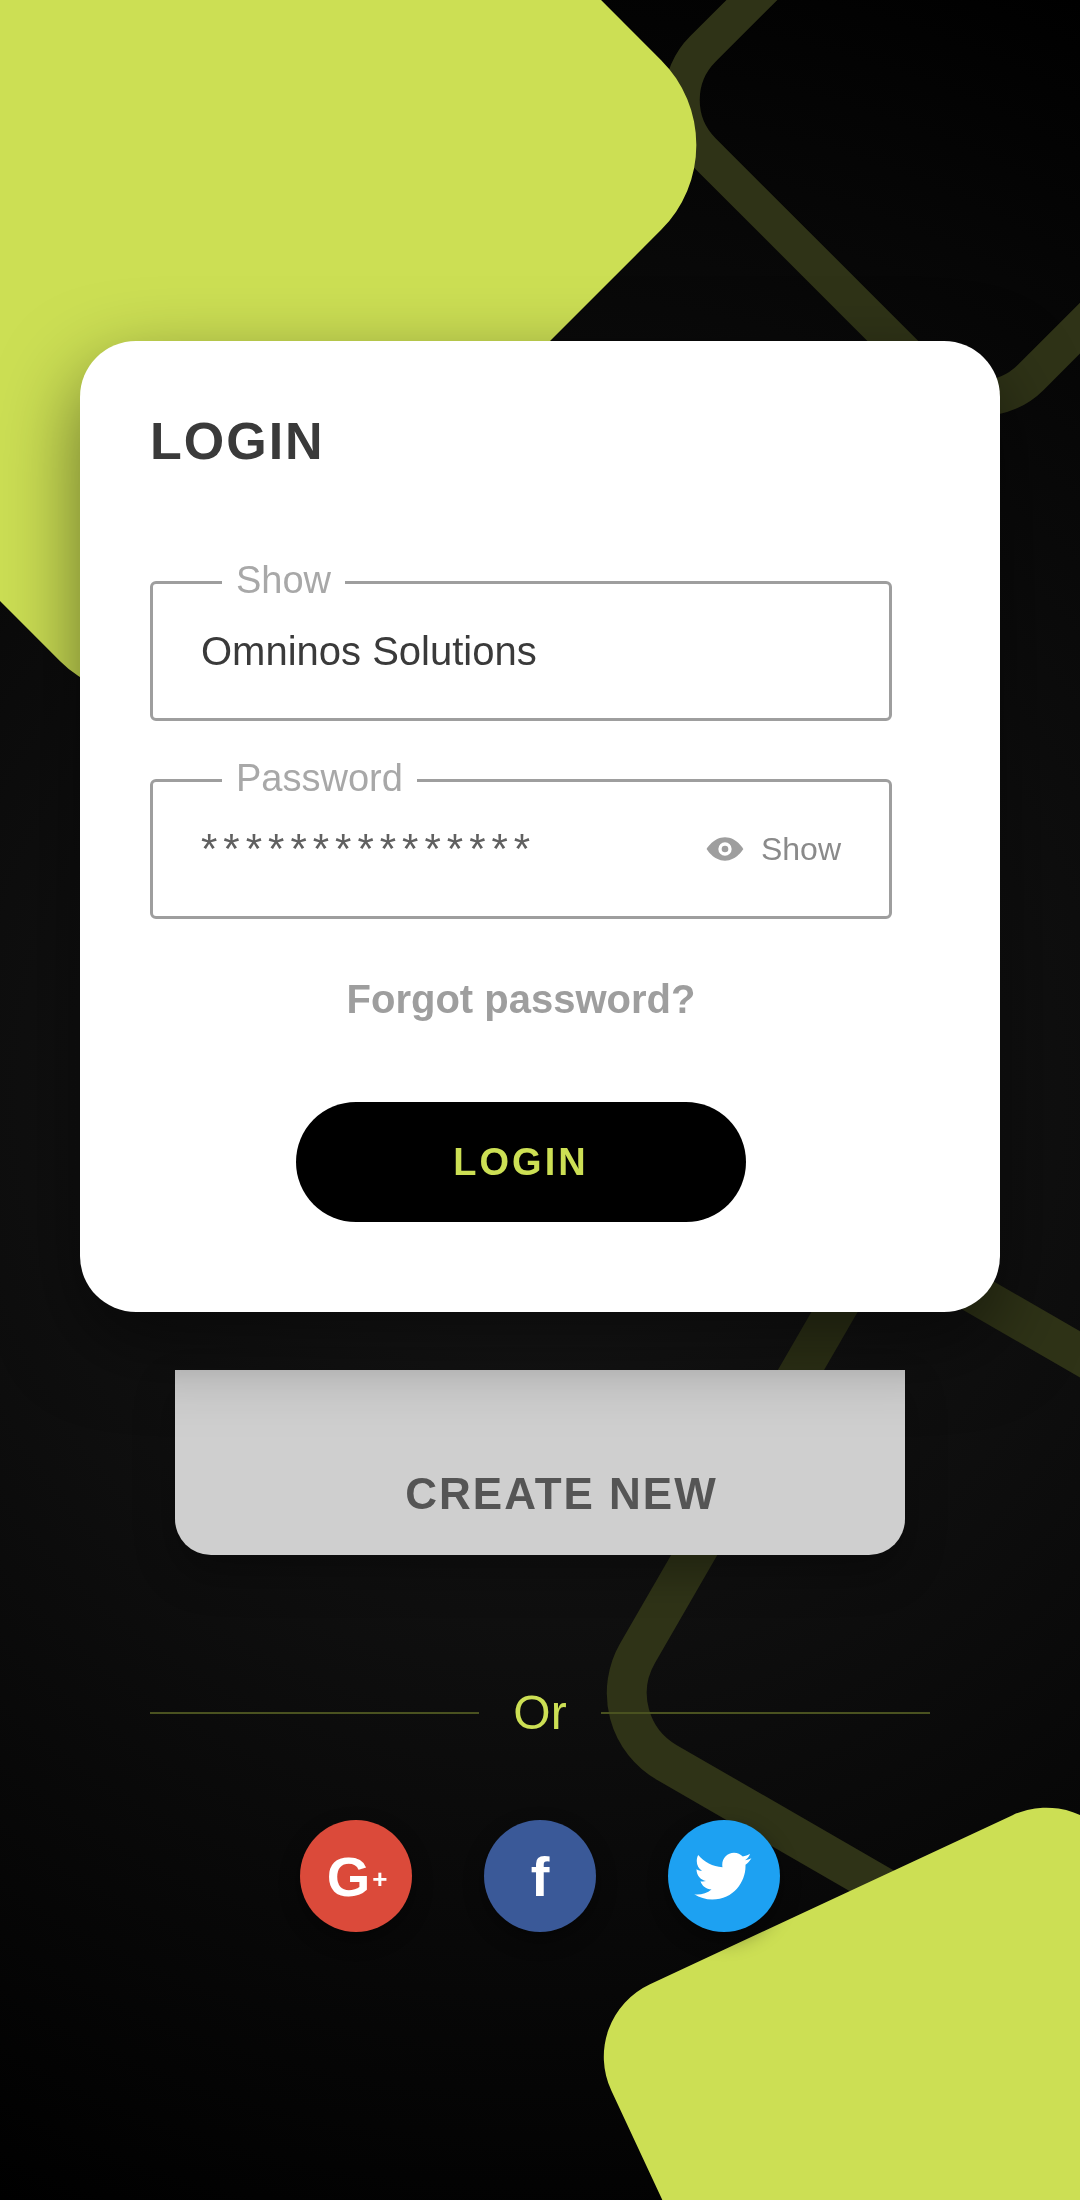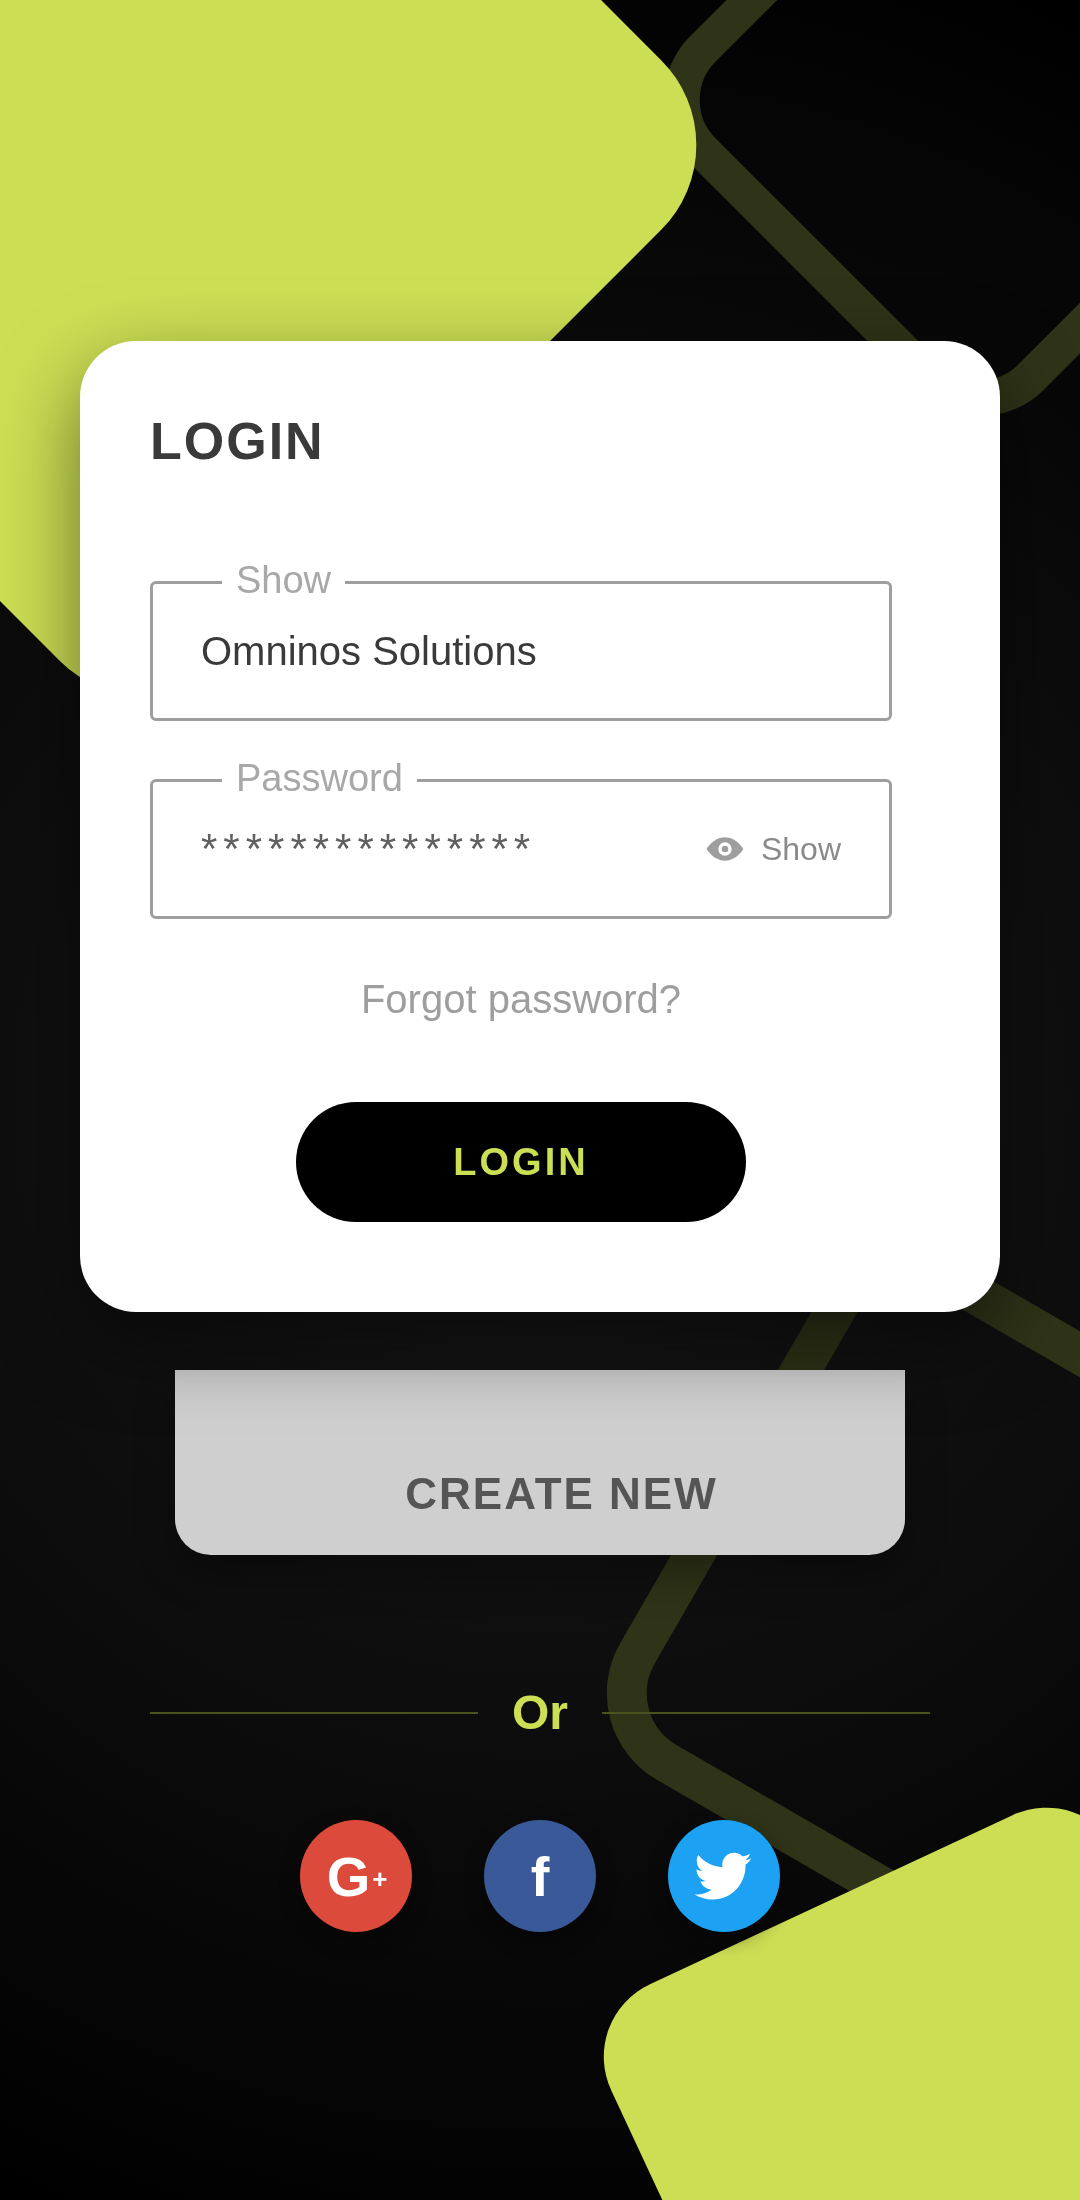--- a/index.html
+++ b/index.html
@@ -94,20 +94,21 @@
     .field-input.pw { letter-spacing: 6px; color: #606060; font-size: 42px; }
     .show-toggle { display: flex; align-items: center; gap: 16px; cursor: pointer; justify-content: center; }
     .eye-svg { fill: #9e9e9e; }
     .show-text { font-size: 32px; color: #8a8a8a; }
     .forgot {
       text-align: center;
       font-size: 40px;
       color: #9e9e9e;
       margin-bottom: 80px;
       cursor: pointer;
+      font-weight: bold;
     }
     .login-btn {
       display: block;
       margin: 0 auto;
       width: 450px;
       height: 120px;
       background: #000;
       border: none;
       border-radius: 60px;
       color: #ccdf54;
@@ -138,21 +139,21 @@
       padding-left: 43px;
     }
     
     .or-row {
       position: absolute;
       top: 1685px; left: 150px; right: 150px;
       display: flex; align-items: center; gap: 34px;
       z-index: 4;
     }
     .or-line { flex: 1; height: 2px; background: #4a5220; }
-    .or-text { font-size: 48px; color: #ccdf54; font-weight: 700; }
+    .or-text { font-size: 48px; color: #ccdf54; font-weight: 400; }
     
     .social-row {
       position: absolute;
       top: 1820px; left: 0; width: 100%;
       display: flex; justify-content: center; gap: 72px;
       z-index: 4;
     }
     .social-btn {
       width: 112px; height: 112px;
       border-radius: 50%;

